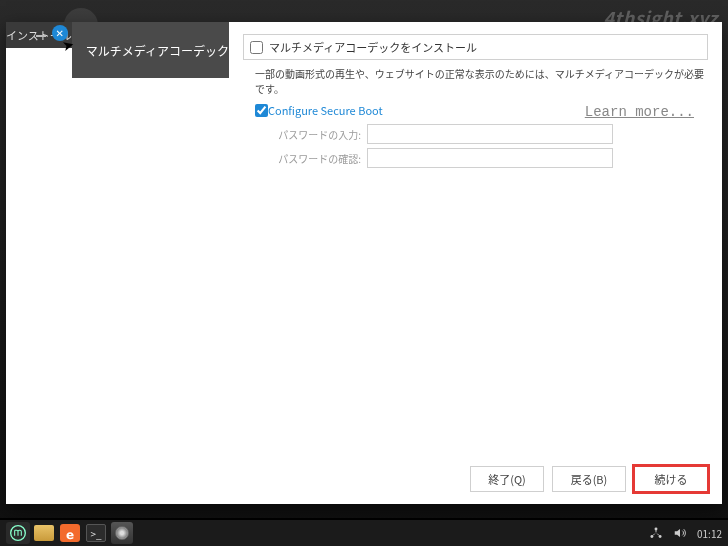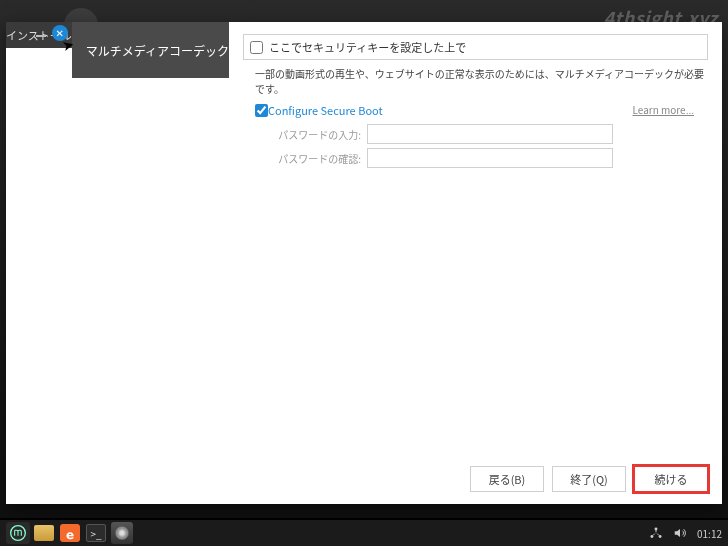--- a/index.html
+++ b/index.html
@@ -19,21 +19,21 @@
 .header { height: 56px; background: #4a4a4a; color: #fff; font-size: 12px; font-weight: 400; display: flex; align-items: center; padding-left: 14px; }
 
 .content { flex: 1; background: #fff; padding: 12px 14px 0 14px; overflow: hidden; position: relative; }
 
 .codec-box { border: 1px solid #d0d0d0; padding: 4px 6px; display: flex; align-items: center; gap: 6px; margin-bottom: 6px; }
 .codec-box input[type=checkbox]{ accent-color:#2b8; }
 .codec-label { font-size: 11px; color: #333; }
 
 .desc1 { font-size: 10px; color: #444; margin: 4px 0 6px 12px; }
 .desc2 { font-size: 10px; color: #9a9a9a; margin: 0 0 4px 12px; line-height: 1.5; position: relative; padding-right: 70px; }
-.learn-more { position: absolute; right: 14px; color: #888; font-size: 10px; text-decoration: underline; }
+.learn-more { position: absolute; right: 14px; color: #888; font-size: 14px; text-decoration: underline; font-family: Liberation Mono, monospace; }
 
 .sb-row { display: flex; align-items: center; margin: 2px 0 6px 12px; }
 .sb-row input[type=checkbox]{ accent-color:#1e88d6; }
 .sb-label { font-size: 11px; color: #1e88d6; }
 
 .pw-row { display: flex; align-items: center; gap: 6px; margin: 2px 0 4px 22px; }
 .pw-row label { font-size: 10px; color: #9a9a9a; width: 96px; text-align: right; }
 .pw-row input { width: 246px; height: 20px; border: 1px solid #d0d0d0; font-size: 11px; padding: 2px 4px; }
 
 .button-row { position: absolute; bottom: 12px; right: 14px; display: flex; gap: 8px; }
@@ -75,21 +75,21 @@
     </div>
 
     <div class="header">
       <span>マルチメディアコーデック</span>
     </div>
 
     <div class="content">
 
       <div class="codec-box">
         <input type="checkbox" style="">
-        <span class="codec-label">ここでセキュリティキーを設定した上で</span>
+        <span class="codec-label">マルチメディアコーデックをインストール</span>
       </div>
 
       <div class="desc1">一部の動画形式の再生や、ウェブサイトの正常な表示のためには、マルチメディアコーデックが必要です。</div>
 
       <div class="desc2">
         <a class="learn-more">Learn more...</a>
       </div>
 
       <div class="sb-row">
         <input type="checkbox" checked="" style="">
@@ -100,22 +100,22 @@
         <label>パスワードの入力:</label>
         <input type="password" value="" style="">
       </div>
 
       <div class="pw-row">
         <label>パスワードの確認:</label>
         <input type="password" value="" style="">
       </div>
 
       <div class="button-row">
+        <div class="btn">終了(Q)</div>
         <div class="btn">戻る(B)</div>
-        <div class="btn">終了(Q)</div>
         <div class="btn highlight">続ける</div>
       </div>
     </div>
   </div>
 
   <div class="progress-dots">
     <div class="dot active"></div>
     <div class="dot active"></div>
     <div class="dot active"></div>
     <div class="dot active"></div>

